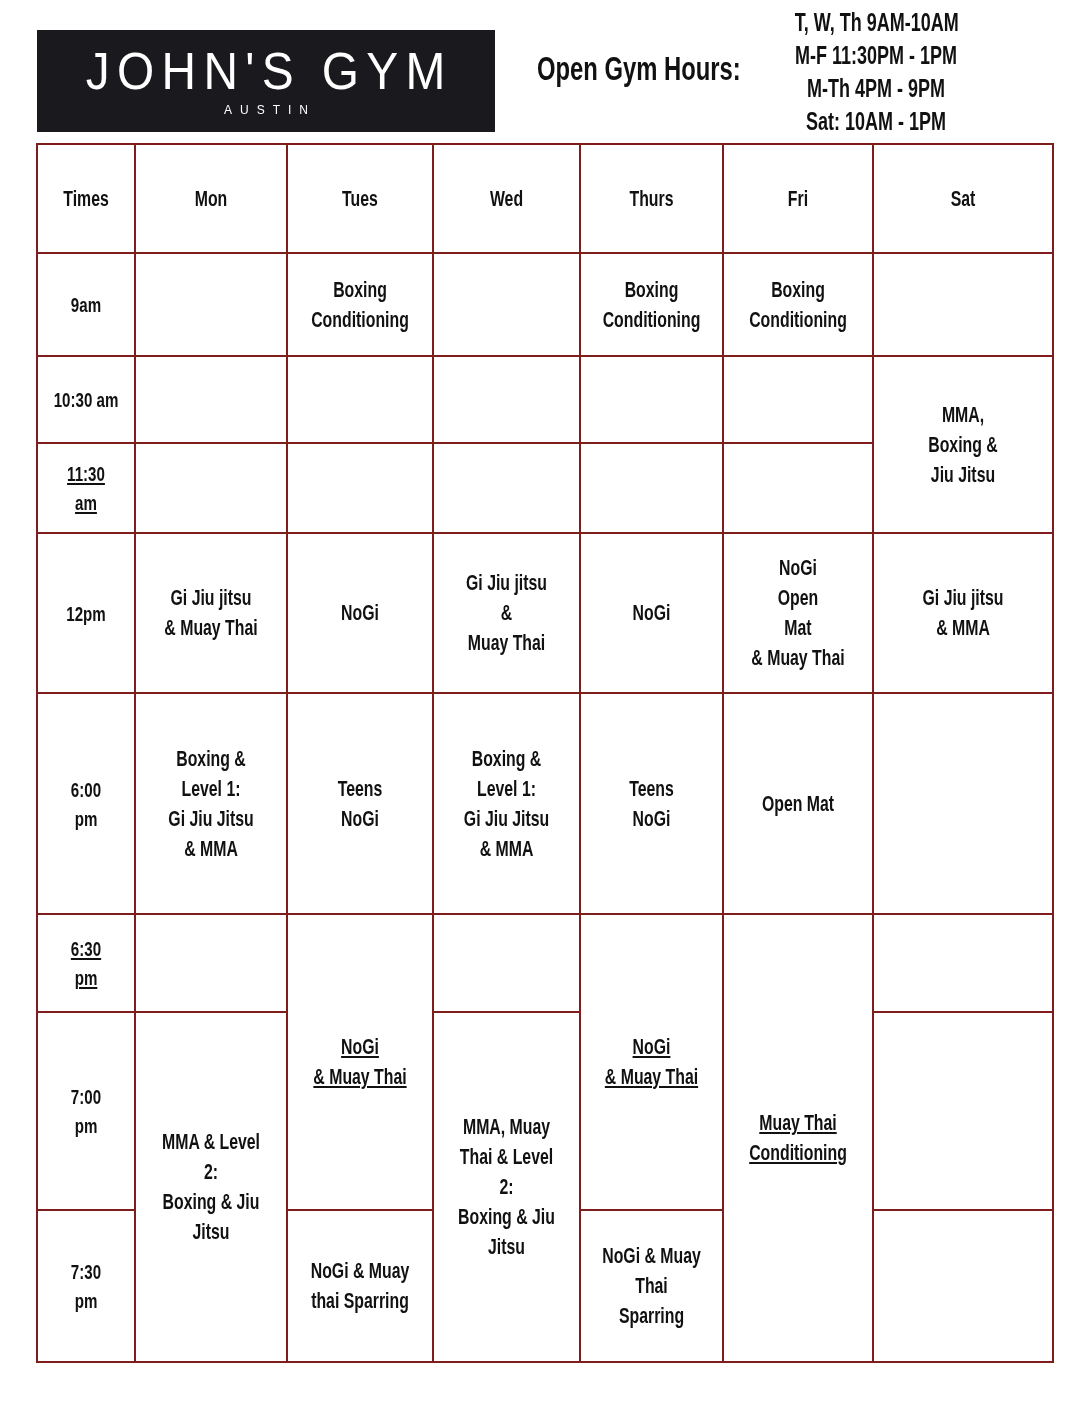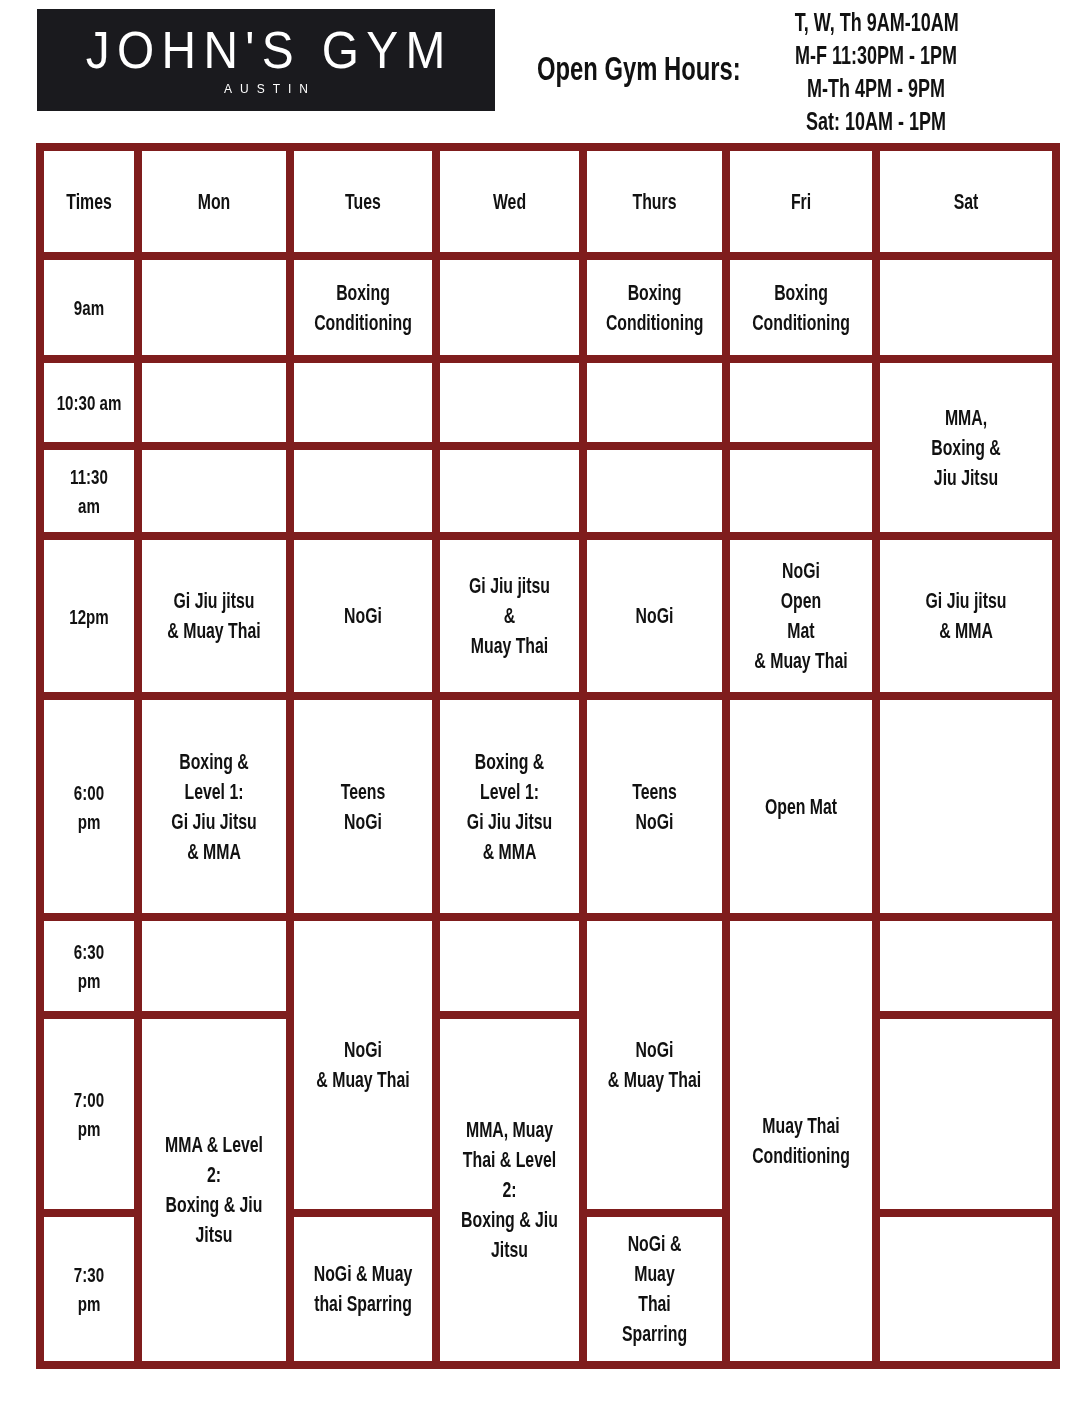--- a/index.html
+++ b/index.html
@@ -9,21 +9,21 @@
     height: 1408px;
     background: #ffffff;
     font-family: "Liberation Sans", sans-serif;
     color: #111111;
     overflow: hidden;
   }
 
   
   .logo {
     position: absolute;
-    left: 37px; top: 9px;
+    left: 37px; top: 30px;
     width: 458px; height: 102px;
     background: #1a1a1e;
     color: #ffffff;
     display: flex;
     flex-direction: column;
     align-items: center;
     justify-content: center;
   }
   .logo-title {
     font-size: 52px;
@@ -70,44 +70,44 @@
 
   
   table.schedule {
     position: absolute;
     left: 36px; top: 143px;
     width: 1016px;
     border-collapse: collapse;
     table-layout: fixed;
   }
   .schedule th, .schedule td {
-    border: 8px solid #7f1d1d;
+    border: 2px solid #7f1d1d;
     padding: 0;
     text-align: center;
     vertical-align: middle;
     background: #ffffff;
   }
   .cw {
     white-space: pre-line;
     font-weight: bold;
     font-size: 22px;
     line-height: 30px;
     transform: scaleX(0.72);
     transform-origin: center;
     letter-spacing: 0;
   }
   .time .cw { font-size: 21px; line-height: 29px; }
 
   tr.h-hdr  { height: 109px; }
   tr.h-9    { height: 103px; }
   tr.h-1030 { height: 87px;  }
-  tr.h-1130 { height: 90px;  }
+  tr.h-1130 { height: 90px; text-decoration: underline;  }
   tr.h-12   { height: 160px; }
   tr.h-6    { height: 221px; }
-  tr.h-630  { height: 98px;  }
+  tr.h-630  { height: 98px; text-decoration: underline;  }
   tr.h-7    { height: 198px; }
   tr.h-730  { height: 152px; }
 </style>
 </head>
 <body>
 
 <div class="page">
 
   <div class="logo">
     <div class="logo-title">JOHN'S GYM</div>

